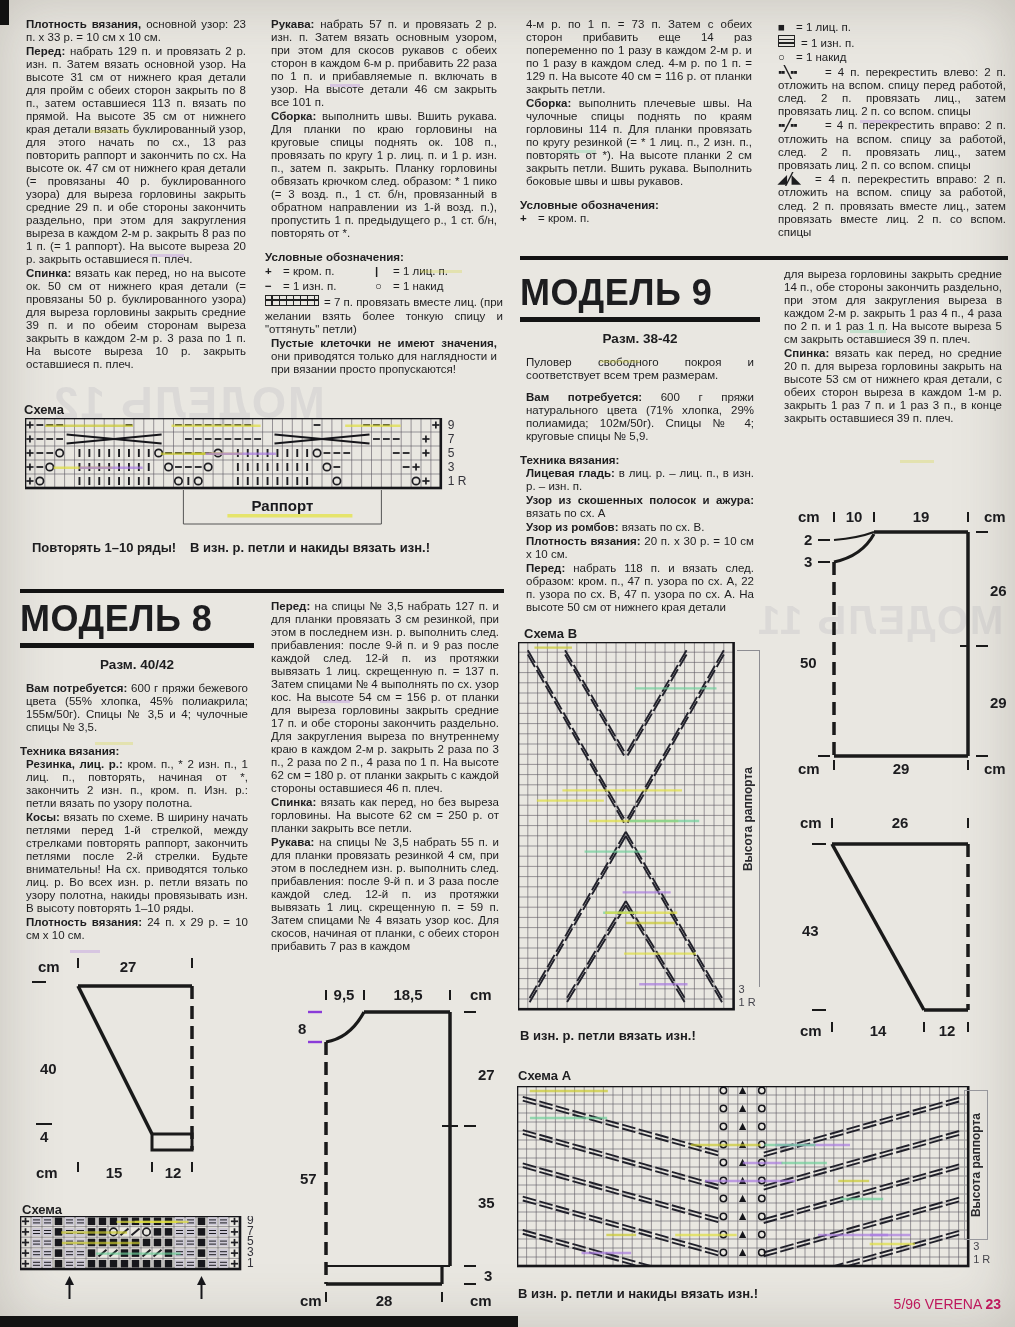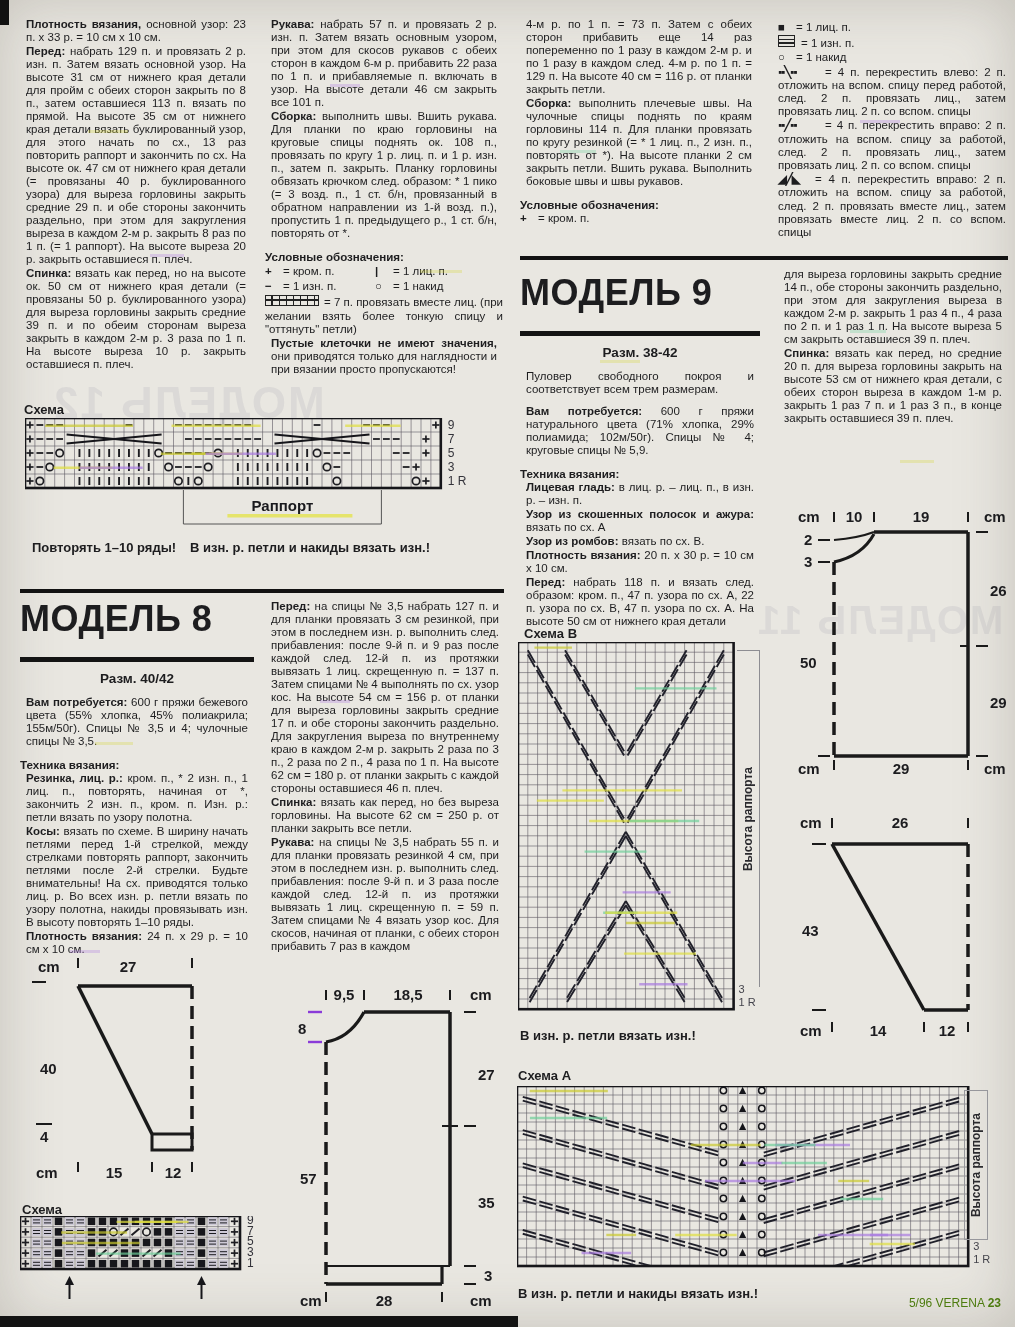--- a/index.html
+++ b/index.html
@@ -12,21 +12,21 @@
   #c3t{left:520px;top:18px;width:238px;}
   #c4t{left:778px;top:20px;width:228px;}
   #m8c1{left:20px;top:598px;width:234px;}
   #m8c2{left:265px;top:600px;width:240px;}
   #m9c3{left:520px;top:272px;width:240px;}
   #m9c4{left:778px;top:268px;width:230px;}
   .para{margin:0 6px 1px;text-align:justify;font-size:11.5px;line-height:13px;}
   .lead{font-weight:700;}
   .hd{font-weight:700;font-size:11.6px;margin:10px 0 1px;}
   .sp{height:8px;}
-  .title{font-size:36px;font-weight:800;letter-spacing:.5px;margin:0 0 2px;padding-bottom:17px;
+  .title{font-size:36px;font-weight:800;letter-spacing:.5px;margin:0 0 2px;padding-bottom:3px;
          border-bottom:5px solid #141414;}
   .size{font-weight:700;font-size:13.5px;margin:9px 0 10px;text-align:center;}
   .pairs{display:grid;grid-template-columns:104px 1fr;column-gap:6px;}
   .lgd{margin:1px 0;font-size:11.5px;line-height:13.2px;text-align:justify;}
   .sym{display:inline-block;min-width:15px;margin-right:3px;font-weight:700;font-size:11.5px;vertical-align:baseline;}
   [data-sym="plus"]::before{content:"+";}
   [data-sym="bar"]::before{content:"|";}
   [data-sym="dash"]::before{content:"\2212";}
   [data-sym="circle"]::before{content:"\25CB";}
   [data-sym="ksq"]::before{content:"\25A0";}
@@ -42,21 +42,21 @@
   [data-sym="cable-right2"]{min-width:34px;letter-spacing:-1px;}
   [data-sym="cable-right2"]::before{content:"\25E2\2571\25E3";}
   .lbl{position:absolute;font-weight:700;font-size:13px;}
   .cap{position:absolute;font-weight:700;font-size:13px;}
   .rule{position:absolute;height:4px;background:#121212;}
   .chart{position:absolute;}
   .vstrip{position:absolute;width:22px;display:flex;align-items:center;justify-content:center;}
   .vstrip span{writing-mode:vertical-rl;transform:rotate(180deg);font-size:12px;font-weight:700;color:#2a2a2e;white-space:nowrap;}
   #stripB{border-right:1px solid #8d8d92;border-top:1px solid #8d8d92;}
   #stripA{border:1px solid #97979c;}
-  .footer{position:absolute;right:14px;top:1296px;font-size:12px;color:#4d7c0f;}
+  .footer{position:absolute;right:14px;top:1296px;font-size:14px;color:#be185d;}
   .footer b{font-weight:800;}
   .ghost{position:absolute;font-weight:800;transform:scaleX(-1);color:rgba(40,40,85,.07);
          letter-spacing:2px;white-space:nowrap;}
   .corner{position:absolute;left:0;top:0;width:9px;height:25px;background:#111;}
   .botbar{position:absolute;left:0;top:1316px;width:518px;height:11px;background:#131313;}
   svg text{font-family:"Liberation Sans",sans-serif;}
   .dg{position:absolute;}
   .dg text{font-size:15px;font-weight:600;fill:#1c1c1f;}
 </style>
 </head>

